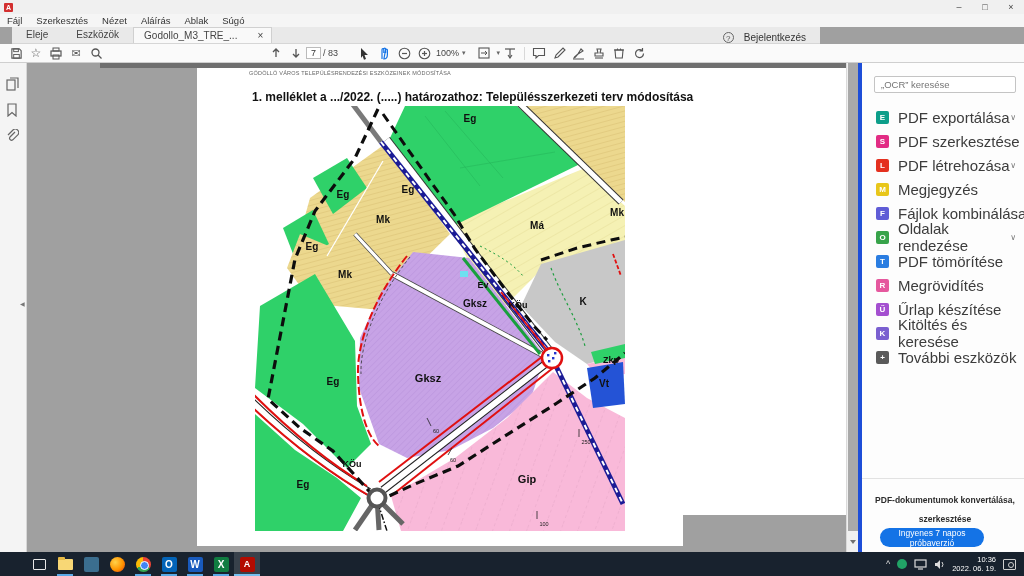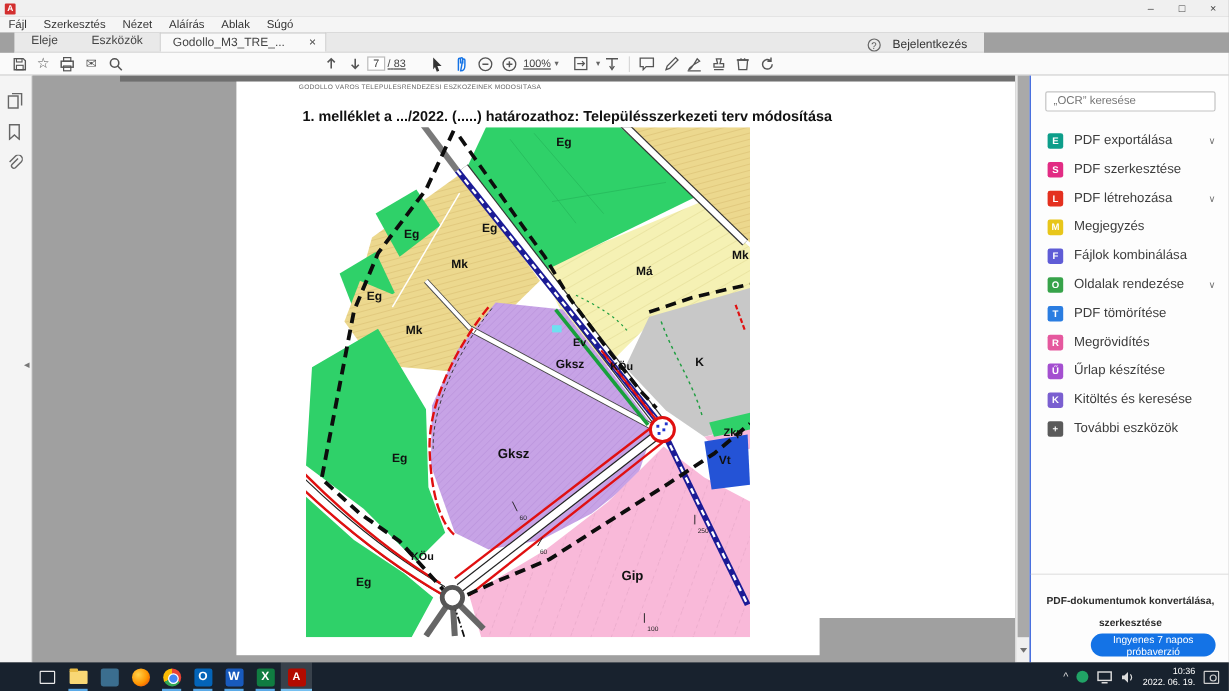--- a/index.html
+++ b/index.html
@@ -13,50 +13,50 @@
   #menubar span { padding:0 7px; }
   #tabbar { position:absolute; left:12px; top:27px; width:808px; height:17px; background:#e9e9e9; border-bottom:1px solid #d6d6d6; display:flex; align-items:flex-end; font-size:10px; color:#444; }
   .tab-plain { padding:2px 14px 3px 14px; }
   #doc-tab { background:#f9f9f9; border:1px solid #d0d0d0; border-bottom:none; padding:2px 8px 3px 10px; display:flex; gap:20px; align-items:center; height:16px; }
   #tabbar-right { margin-left:auto; display:flex; align-items:center; gap:10px; padding-right:14px; color:#333; }
   #help-circle { width:11px; height:11px; border:1px solid #666; border-radius:50%; font-size:8px; text-align:center; line-height:11px; color:#555; }
   #toolbar { position:absolute; left:0; top:44px; width:1024px; height:19px; background:#fafafa; border-bottom:1px solid #cfcfcf; display:flex; align-items:center; font-size:9px; color:#555; }
   .tbtn { display:flex; align-items:center; justify-content:center; height:17px; min-width:20px; }
   .tsep { width:1px; height:13px; background:#d8d8d8; margin:0 4px; }
   #page-num-input { width:15px; height:12px; border:1px solid #bbb; font-size:9px; text-align:center; color:#333; background:#fff; }
-  .zoom-label { font-size:9px; color:#444; margin:12px 2px;text-decoration:underline; }
+  .zoom-label { font-size:9px; color:#444; margin:12px 2px; }
   .caret { font-size:7px; color:#666; margin-left:1px; }
   svg.ic { display:block; }
   
   #leftrail { position:absolute; left:0; top:63px; width:27px; height:489px; background:#f4f4f4; border-right:1px solid #d7d7d7; }
   #leftrail .rail-ic { position:absolute; left:6px; }
   #rail-collapse { position:absolute; left:20px; top:237px; font-size:6px; color:#777; }
   
   #docarea { position:absolute; left:27px; top:63px; width:819px; height:489px; background:#a0a0a0; overflow:hidden; }
   #prevpage-bar { position:absolute; left:73px; top:0; width:746px; height:5px; background:#6f6f6f; }
   #page { position:absolute; left:170px; top:5px; width:649px; height:478px; background:#fff; }
   #graypatch { position:absolute; left:656px; top:452px; width:163px; height:37px; background:#a0a0a0; }
   #topline { position:absolute; left:52px; top:2px; width:430px; height:7px; font-size:5.5px; color:#4a4a4a; letter-spacing:.2px; overflow:hidden; white-space:nowrap; opacity:.85; }
   #heading { position:absolute; left:55px; top:22px; font-size:12px; font-weight:bold; color:#111; }
   #map { position:absolute; left:58px; top:38px; }
   
   #vscroll { position:absolute; left:846px; top:63px; width:12px; height:489px; background:#f0f0f0; border-left:1px solid #dadada; }
   #vthumb { position:absolute; left:1px; top:0; width:10px; height:468px; background:#a9a9a9; }
   #vdown { position:absolute; left:3px; top:477px; width:0; height:0; border-left:3px solid transparent; border-right:3px solid transparent; border-top:4px solid #707070; }
   
-  #rightpanel { position:absolute; left:858px; top:63px; width:166px; height:489px; background:#fdfdfd; border-left:1px solid #1d4ed8; }
+  #rightpanel { position:absolute; left:858px; top:63px; width:166px; height:489px; background:#fdfdfd; border-left:4px solid #1d4ed8; }
   #search-box { position:absolute; left:12px; top:13px; width:142px; height:17px; border:1px solid #c4c4c4; border-radius:2px; background:#fff; font-size:9.5px; color:#333; padding:0 6px; }
   #tool-list { position:absolute; left:0; top:42px; width:166px; }
   .tool-row { display:flex; align-items:center; height:24px; padding-left:14px; cursor:default; }
   .ticon { width:13px; height:13px; border-radius:2px; margin-right:9px; color:#fff; font-size:8px; font-weight:bold; text-align:center; line-height:13px; flex:0 0 13px; }
-  .tool-label { font-size:11px; color:#3c3c3c; }
+  .tool-label { font-size:15px; color:#3c3c3c; }
   .tool-chev { margin-left:auto; margin-right:12px; font-size:8px; color:#777; }
   #promo { position:absolute; left:0; top:415px; width:166px; border-top:1px solid #e2e2e2; padding-top:12px; text-align:center; }
   #promo div { font-size:8.5px; font-weight:bold; color:#2c2c2c; line-height:19px; }
-  #trial-btn { position:absolute; left:18px; top:465px; width:104px; height:19px; background:#1473e6; color:#fff; border:none; border-radius:10px; font-size:8.5px; font-family:"Liberation Sans",sans-serif;margin-left:32px; }
+  #trial-btn { position:absolute; left:18px; top:465px; width:104px; height:19px; background:#1473e6; color:#fff; border:none; border-radius:10px; font-size:8.5px; font-family:"Liberation Sans",sans-serif; }
   
   #taskbar { position:absolute; left:0; top:552px; width:1024px; height:24px; background:#18222e; display:flex; align-items:center; }
   .tb-app { width:26px; height:24px; display:flex; align-items:center; justify-content:center; position:relative; }
   .tb-app.active { background:rgba(255,255,255,.14); }
   .tb-app .runline { position:absolute; left:5px; bottom:0; width:16px; height:2px; background:#5aa9e6; }
   .tb-app.active .runline { left:0; width:26px; background:#76c0f0; }
   .glyph { width:15px; height:15px; display:flex; align-items:center; justify-content:center; font-size:10px; font-weight:bold; color:#fff; }
   .app-start .glyph { display:grid; grid-template-columns:6px 6px; grid-template-rows:6px 6px; gap:1px; width:auto; height:auto; }
   .app-start .glyph i { background:#fff; }
   .app-task-view .glyph { border:1.5px solid #e8e8e8; width:13px; height:11px; border-radius:1px; }

